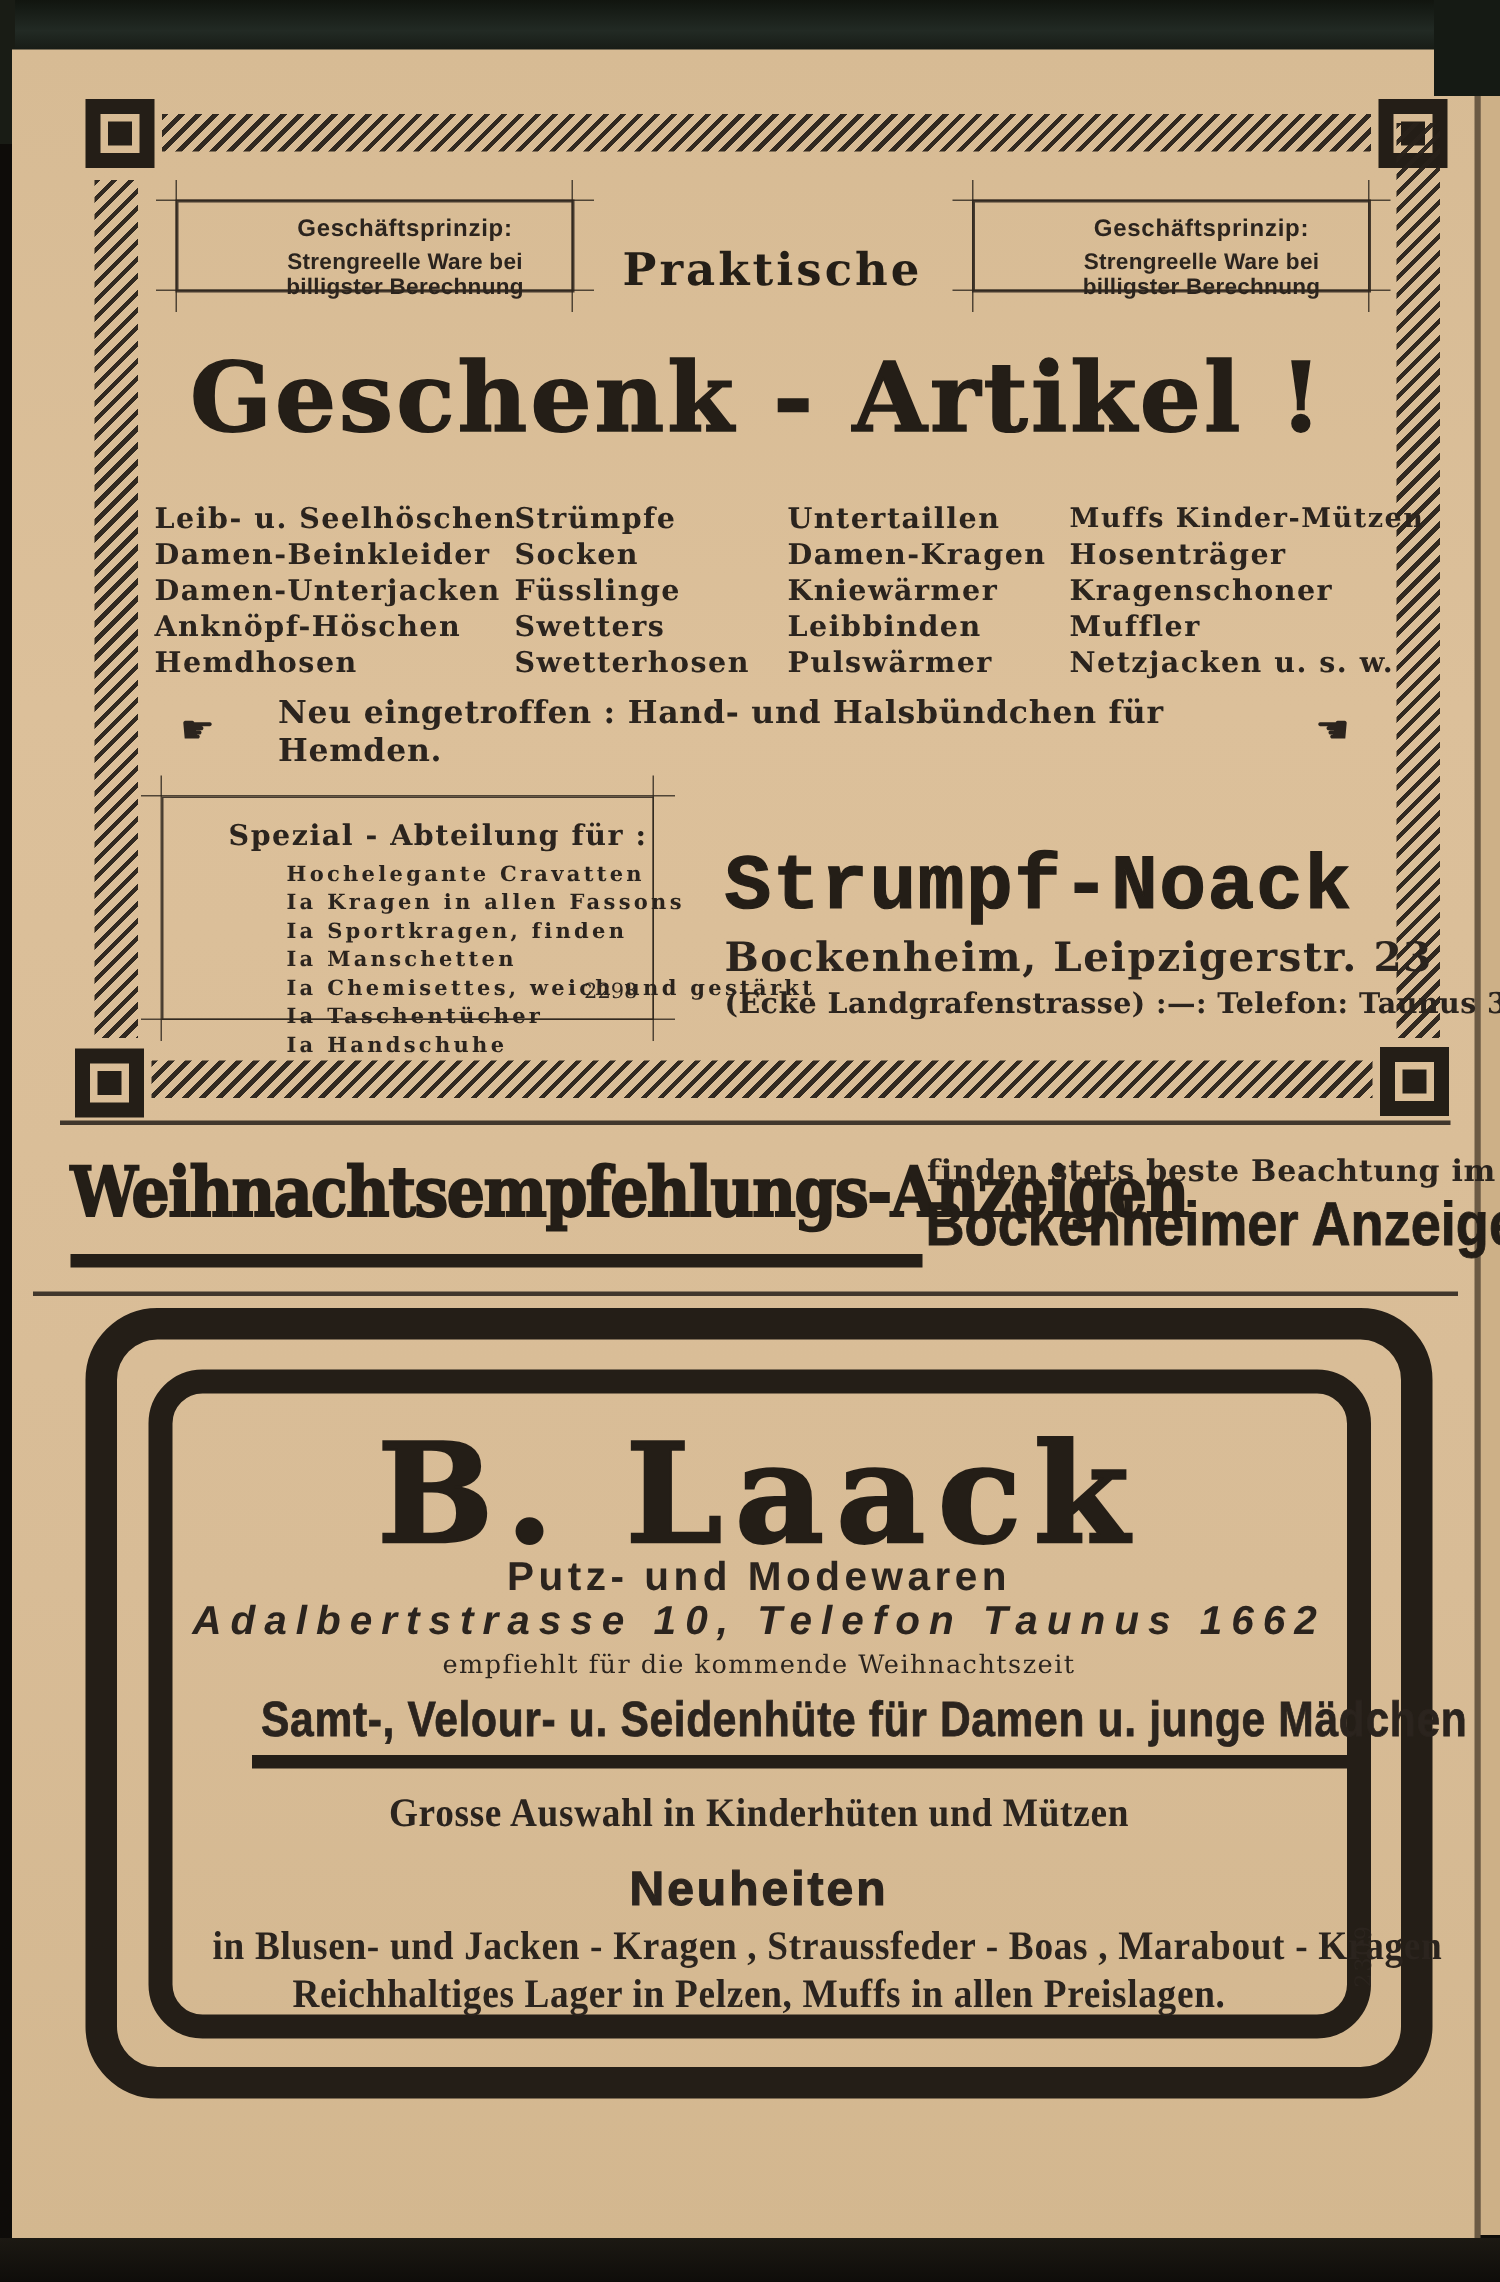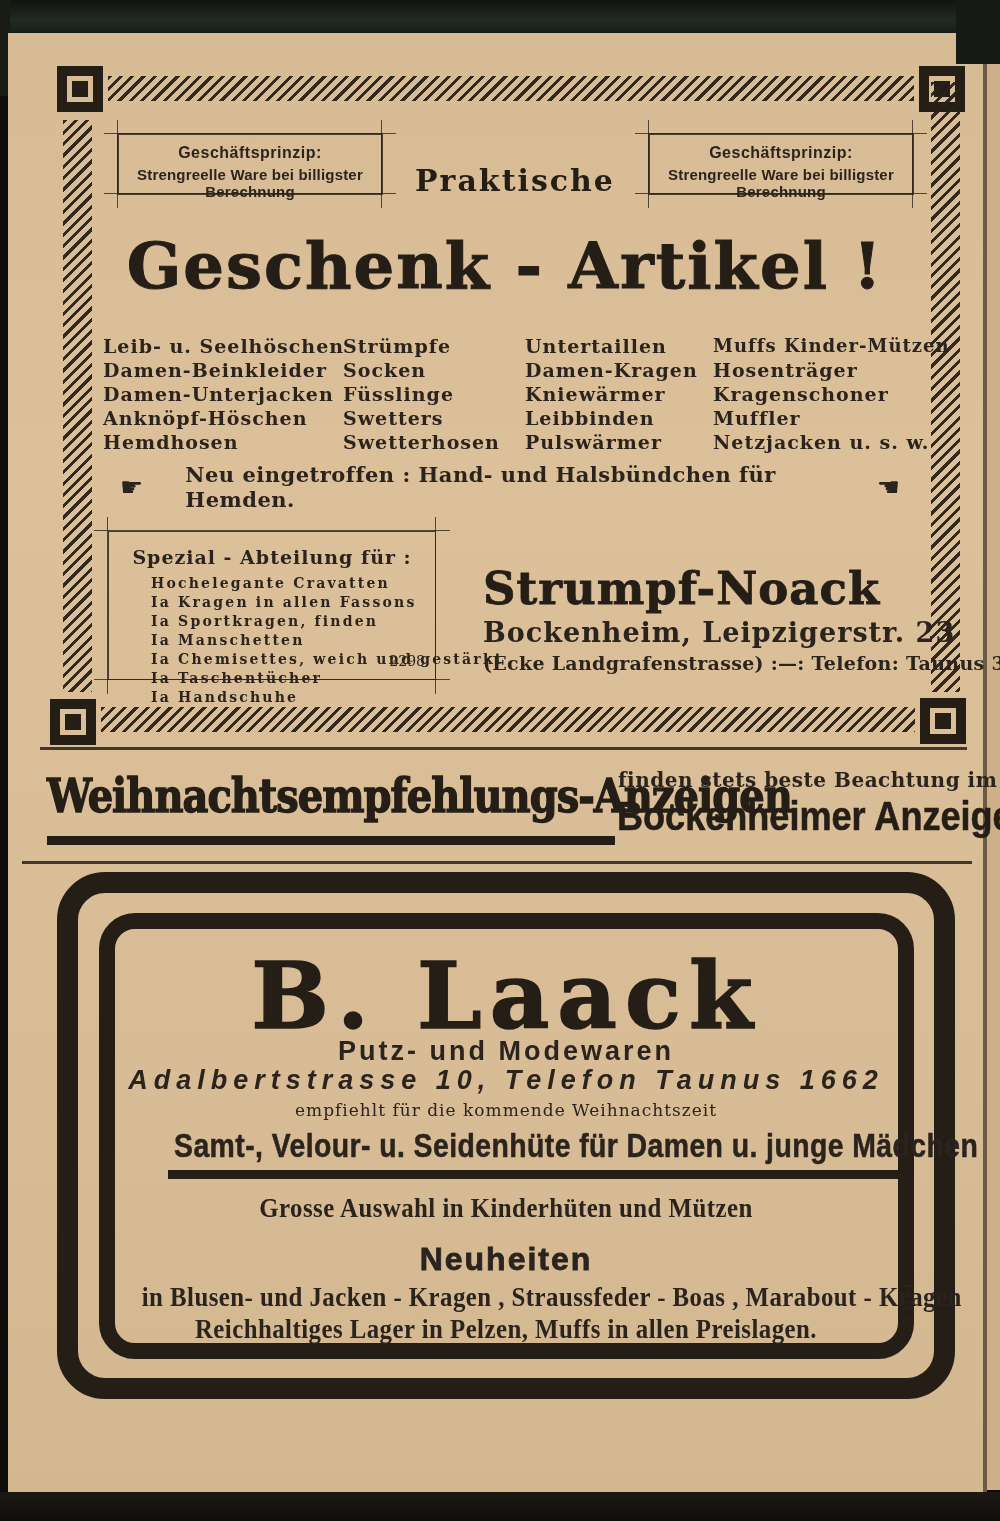--- a/index.html
+++ b/index.html
@@ -24,21 +24,21 @@
   .cover-bottom{position:absolute;left:0;top:1492px;width:1000px;height:29px;background:linear-gradient(0deg,#0f0d0a,#1c1913);}
 
   
   .hatch{position:absolute;background:repeating-linear-gradient(135deg, rgba(40,33,26,.95) 0 3px, rgba(40,33,26,0) 3px 8px);}
   .corner-sq{position:absolute;width:46px;height:46px;border:10px solid var(--ink-heavy);background:transparent;}
   .corner-sq::after{content:"";position:absolute;left:5px;top:5px;width:16px;height:16px;background:var(--ink-heavy);}
 
   .rule{position:absolute;background:rgba(48,40,32,.9);}
 
   
-  .crossbox{position:absolute;border:2px solid rgba(45,37,29,.85);}
+  .crossbox{position:absolute;border:2px solid rgba(45,37,29,.85);padding-left:40px;}
   .crossbox.thin{border-width:1.5px;}
   .crossbox .xh{position:absolute;left:-15px;right:-15px;height:0;border-top:1.5px solid rgba(45,37,29,.8);}
   .crossbox .xh.t{top:-2px;} .crossbox .xh.b{bottom:-1px;}
   .crossbox .xv{position:absolute;top:-15px;bottom:-15px;width:0;border-left:1.5px solid rgba(45,37,29,.8);}
   .crossbox .xv.l{left:-2px;} .crossbox .xv.r{right:-1px;}
 
   .sans{font-family:"Liberation Sans",sans-serif;}
   .serif{font-family:"DejaVu Serif",serif;}
   .lserif{font-family:"Liberation Serif",serif;}
   .b{font-weight:bold;}
@@ -55,21 +55,21 @@
 
   .colitem{font-size:19px;line-height:24px;letter-spacing:1px;color:var(--ink);white-space:nowrap;}
 
   .newline-row{display:flex;align-items:center;justify-content:center;gap:42px;color:var(--ink);}
   .manicule{font-family:"DejaVu Sans",sans-serif;font-size:26px;line-height:26px;}
   .newtext{font-size:21px;letter-spacing:.5px;}
 
   .special-title{font-size:19px;letter-spacing:1px;}
   .special-item{font-size:14px;line-height:19px;letter-spacing:2.2px;white-space:nowrap;}
 
-  .store-name{font-size:45px;letter-spacing:1px;color:var(--ink-heavy);-webkit-text-stroke:.8px var(--ink-heavy);}
+  .store-name{font-size:52px;letter-spacing:1px;color:var(--ink-heavy);font-family:Liberation Mono, monospace;-webkit-text-stroke:.8px var(--ink-heavy);}
   .store-addr{font-size:27px;letter-spacing:1px;margin-top:2px;}
   .store-contact{font-size:19px;margin-top:4px;letter-spacing:.3px;}
 
   .fraktur{font-size:40px;letter-spacing:-1px;color:var(--ink-heavy);-webkit-text-stroke:1.2px var(--ink-heavy);transform:scaleY(1.15);transform-origin:left bottom;}
   .promo-tag{font-size:20px;letter-spacing:.5px;}
   .paper-name{font-size:41px;letter-spacing:0;transform:scaleX(.88);transform-origin:left top;white-space:nowrap;-webkit-text-stroke:.6px var(--ink-heavy);color:var(--ink-heavy);}
 
   .laack-outer{position:absolute;left:57px;top:872px;width:898px;height:527px;border:21px solid var(--ink-heavy);border-radius:48px;}
   .laack-inner{position:absolute;left:99px;top:913px;width:815px;height:446px;border:16px solid var(--ink-heavy);border-radius:36px;}
 

